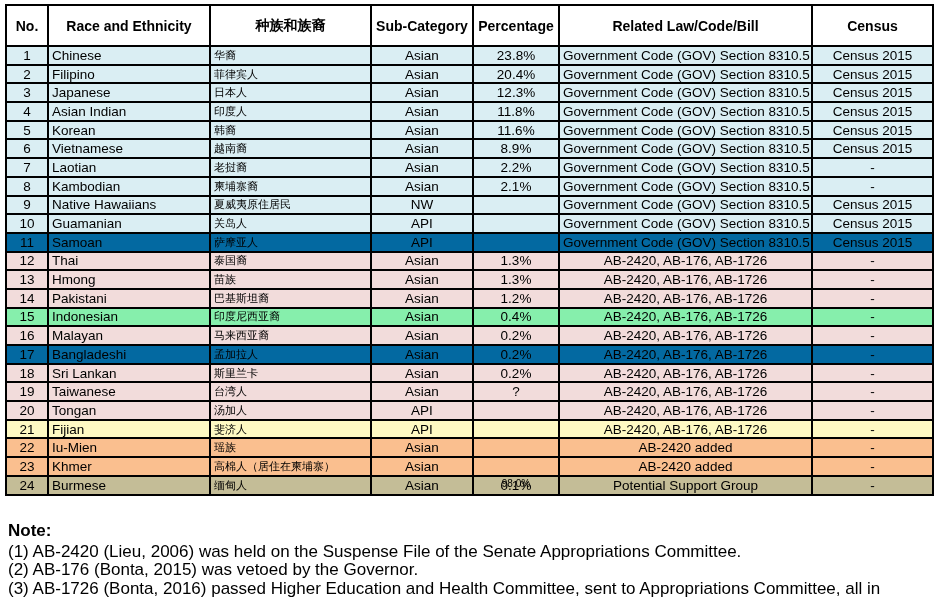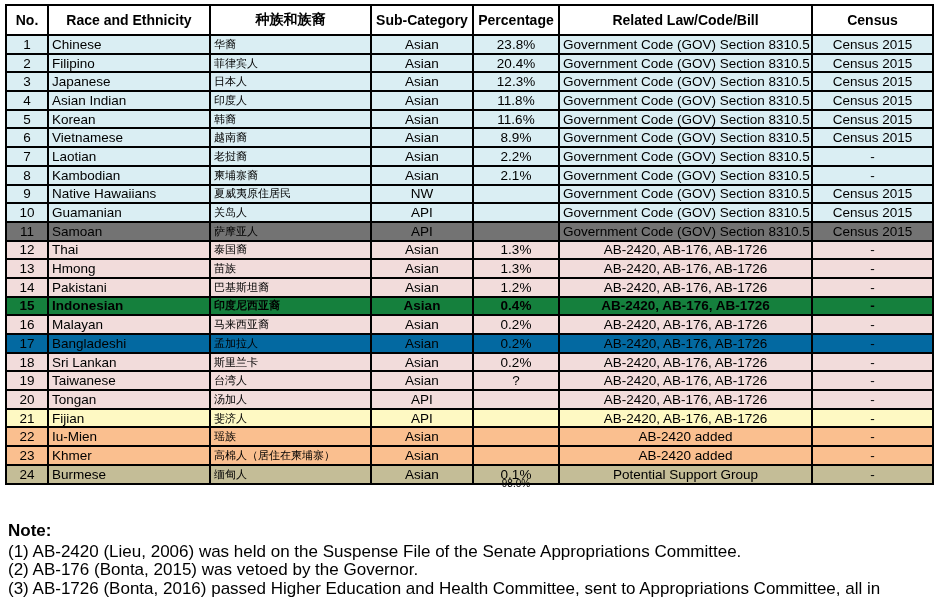--- a/index.html
+++ b/index.html
@@ -29,21 +29,21 @@
     width: 927px;
   }
   table.ethnicity-table th,
   table.ethnicity-table td {
     border: 2px solid #000000;
     padding: 0 3px;
     overflow: hidden;
     white-space: nowrap;
     vertical-align: middle;
   }
-  table.ethnicity-table thead tr { height: 30px; }
+  table.ethnicity-table thead tr { height: 41px; }
   table.ethnicity-table tbody tr { height: 18.7px; }
   table.ethnicity-table th {
     background: #ffffff;
     font-weight: bold;
     font-size: 14px;
     text-align: center;
   }
   th.h-chinese { font-size: 17px; }
   td { font-size: 13.5px; }
   td.c-no   { text-align: center; }
@@ -185,21 +185,21 @@
           </tr>
           <tr style="background: rgb(218, 238, 243);">
             <td class="c-no">10</td>
             <td class="c-race">Guamanian</td>
             <td class="c-chinese">关岛人</td>
             <td class="c-sub">API</td>
             <td class="c-pct"></td>
             <td class="c-law">Government Code (GOV) Section 8310.5</td>
             <td class="c-census">Census 2015</td>
           </tr>
-          <tr style="background: #737373;">
+          <tr style="background: #0369a1;">
             <td class="c-no">11</td>
             <td class="c-race">Samoan</td>
             <td class="c-chinese">萨摩亚人</td>
             <td class="c-sub">API</td>
             <td class="c-pct"></td>
             <td class="c-law">Government Code (GOV) Section 8310.5</td>
             <td class="c-census">Census 2015</td>
           </tr>
           <tr style="background: rgb(242, 220, 219);">
             <td class="c-no">12</td>
@@ -221,21 +221,21 @@
           </tr>
           <tr style="background: rgb(242, 220, 219);">
             <td class="c-no">14</td>
             <td class="c-race">Pakistani</td>
             <td class="c-chinese">巴基斯坦裔</td>
             <td class="c-sub">Asian</td>
             <td class="c-pct">1.2%</td>
             <td class="c-law">AB-2420, AB-176, AB-1726</td>
             <td class="c-census">-</td>
           </tr>
-          <tr style="background: #15803d; font-weight: bold;">
+          <tr style="background: #86efac;">
             <td class="c-no">15</td>
             <td class="c-race">Indonesian</td>
             <td class="c-chinese">印度尼西亚裔</td>
             <td class="c-sub">Asian</td>
             <td class="c-pct">0.4%</td>
             <td class="c-law">AB-2420, AB-176, AB-1726</td>
             <td class="c-census">-</td>
           </tr>
           <tr style="background: rgb(242, 220, 219);">
             <td class="c-no">16</td>

